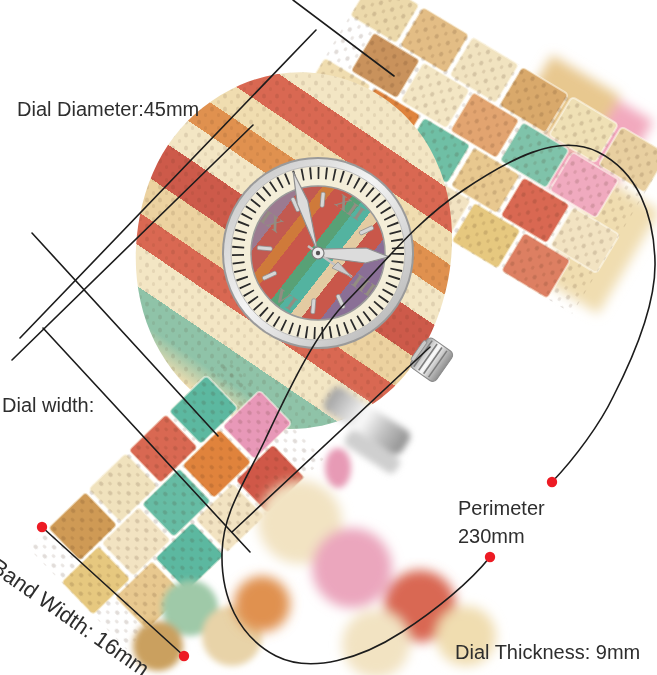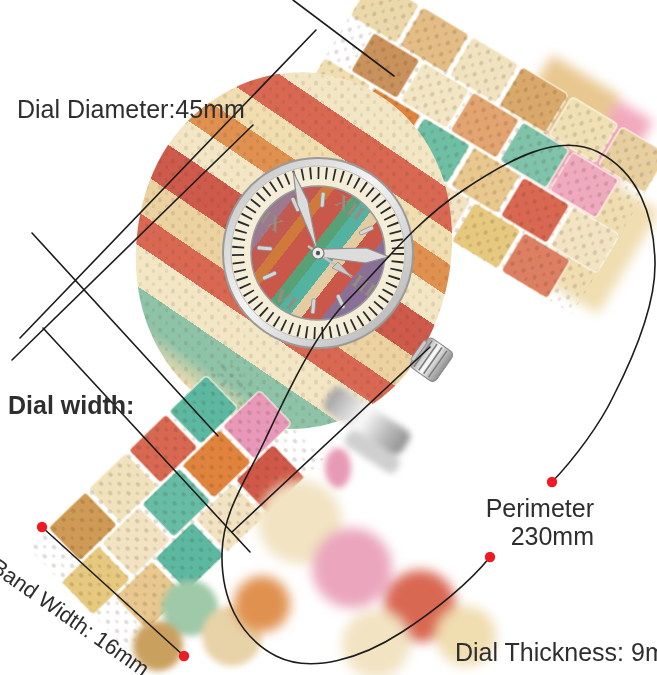--- a/index.html
+++ b/index.html
@@ -1,25 +1,25 @@
 <!DOCTYPE html>
 <html><head>
 <meta charset="utf-8">
 <style>
   html,body{margin:0;padding:0;background:#fff;}
   #stage{
     position:relative;width:657px;height:675px;background:#ffffff;overflow:hidden;
     font-family:"Liberation Sans","DejaVu Sans",sans-serif;color:#2e2e2e;
   }
   #photo-svg{position:absolute;left:0;top:0;}
-  .label{position:absolute;font-size:25px;line-height:30px;color:#2e2e2e;white-space:nowrap;}
+  .label{position:absolute;font-size:20px;line-height:30px;color:#2e2e2e;white-space:nowrap;}
   #lbl-dial-diameter{left:17px;top:94px;}
-  #lbl-dial-width{left:8px;top:390px;line-height:31px;font-weight:bold;}
+  #lbl-dial-width{left:2px;top:390px;line-height:31px;}
   #lbl-band-width{left:2px;top:552px;font-size:22px;transform:rotate(35deg);transform-origin:0 0;}
-  #lbl-perimeter{left:458px;top:494px;width:136px;text-align:right;line-height:28px;white-space:normal;}
+  #lbl-perimeter{left:458px;top:494px;width:136px;text-align:left;line-height:28px;white-space:normal;}
   #lbl-dial-thickness{left:455px;top:637px;}
 </style>
 </head>
 <body>
 
 <div id="stage">
 
   <svg id="photo-svg" width="657" height="675" viewBox="0 0 657 675" aria-hidden="true">
     <defs>
       <pattern id="dots" width="13" height="13" patternUnits="userSpaceOnUse">

